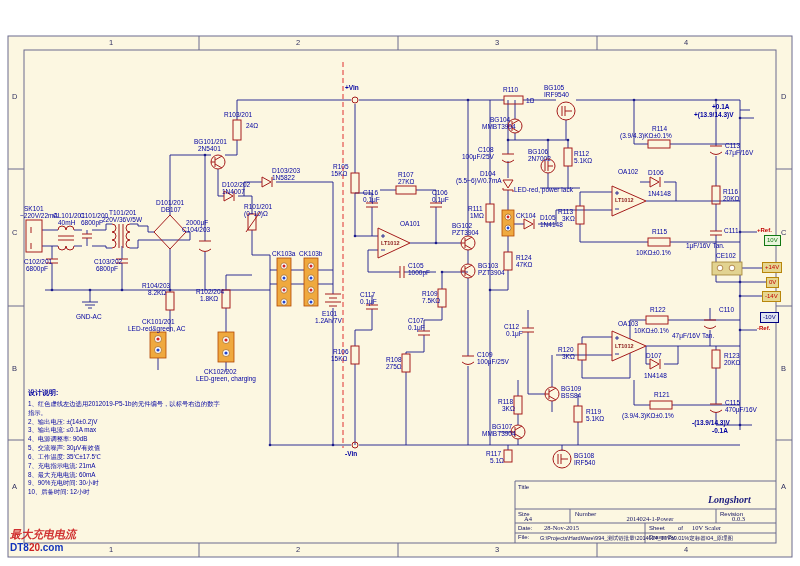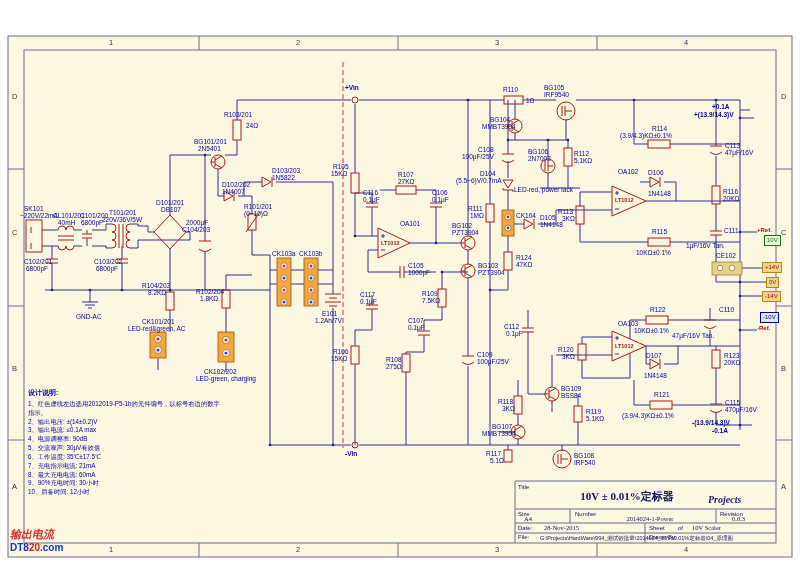--- a/index.html
+++ b/index.html
@@ -473,36 +473,35 @@
         <div class="ni">6、工作温度: 35℃±17.5℃</div>
         <div class="ni">7、充电指示电流: 21mA</div>
         <div class="ni">8、最大充电电流: 60mA</div>
         <div class="ni">9、90%充电时间: 30小时</div>
         <div class="ni">10、后备时间: 12小时</div>
       </div>
 </div>
 
 <div id="titleblock" class="layer">
   <span class="tb lab" style="left:518px;top:484px">Title</span>
-  <span class="tb big" style="left:552px;top:489px;width:150px">10V ± 0.01%定标器</span>
-  <span class="tb logo" style="left:708px;top:494px">Projects</span>
+  <span class="tb logo" style="left:708px;top:494px">Longshort</span>
   <span class="tb lab" style="left:518px;top:511px">Size</span>
   <span class="tb val" style="left:524px;top:515px">A4</span>
   <span class="tb lab" style="left:575px;top:511px">Number</span>
   <span class="tb val" style="left:590px;top:515px;width:120px;text-align:center">2014024-1-Power</span>
   <span class="tb lab" style="left:720px;top:511px">Revision</span>
   <span class="tb val" style="left:732px;top:515px">0.0.3</span>
   <span class="tb lab" style="left:518px;top:525px">Date:</span>
   <span class="tb val" style="left:544px;top:524px">28-Nov-2015</span>
   <span class="tb lab" style="left:649px;top:525px">Sheet</span>
   <span class="tb lab" style="left:678px;top:525px">of</span>
   <span class="tb val" style="left:692px;top:524px">10V Scaler</span>
   <span class="tb lab" style="left:518px;top:534px">File:</span>
   <span class="tb small" style="left:540px;top:535px">G:\Projects\HardWare\994_测试链批量\2014024_10V±0.01%定标器\04_原理图</span>
   <span class="tb lab" style="left:649px;top:534px">Drawn By:</span>
 </div>
 
 <div id="watermark">
-  <div class="w1">输出电流</div>
+  <div class="w1">最大充电电流</div>
   <div class="w2"><span class="wb">DT8</span><span class="wr">20</span><span class="wb">.com</span></div>
 </div>
 
 </div>
 
 </body></html>

